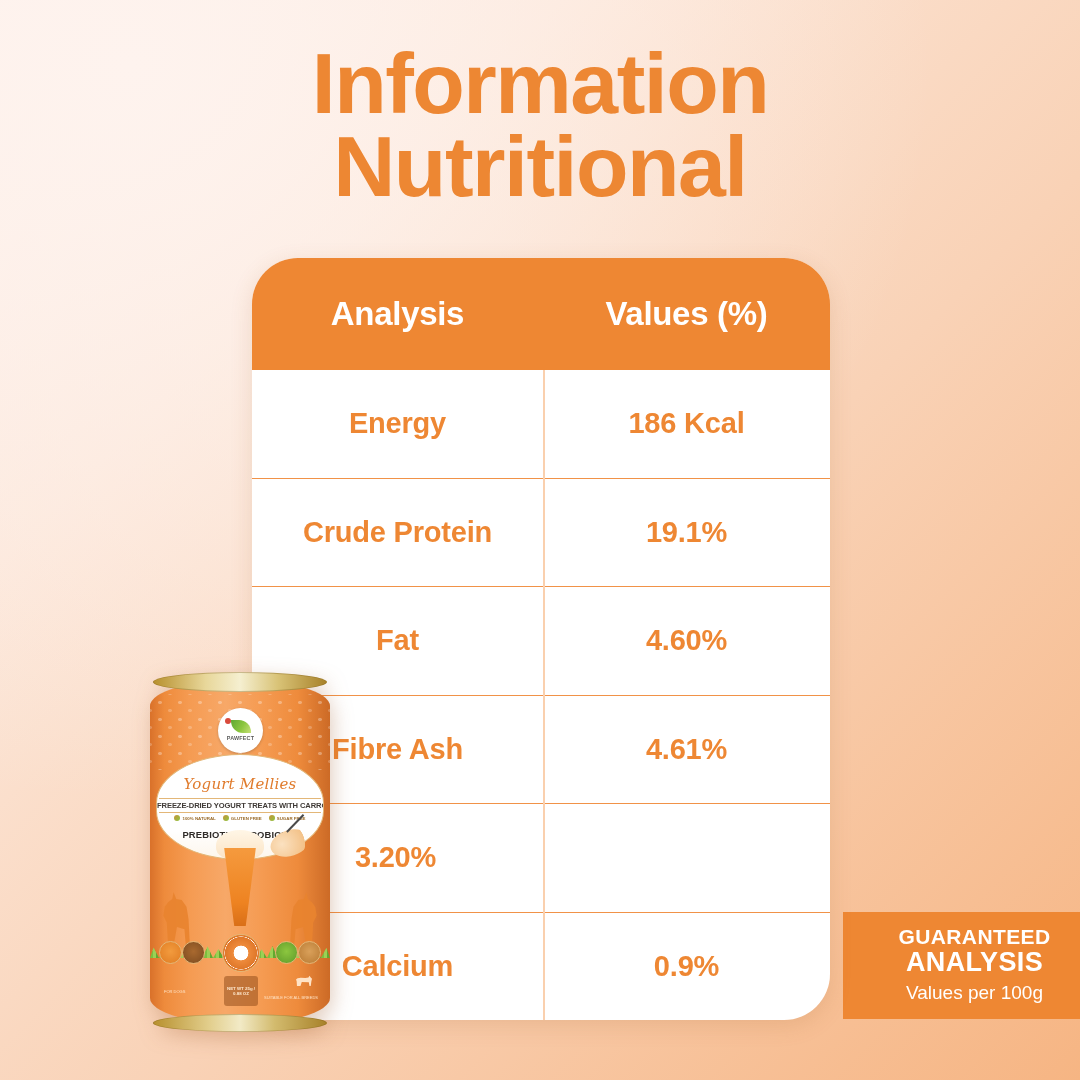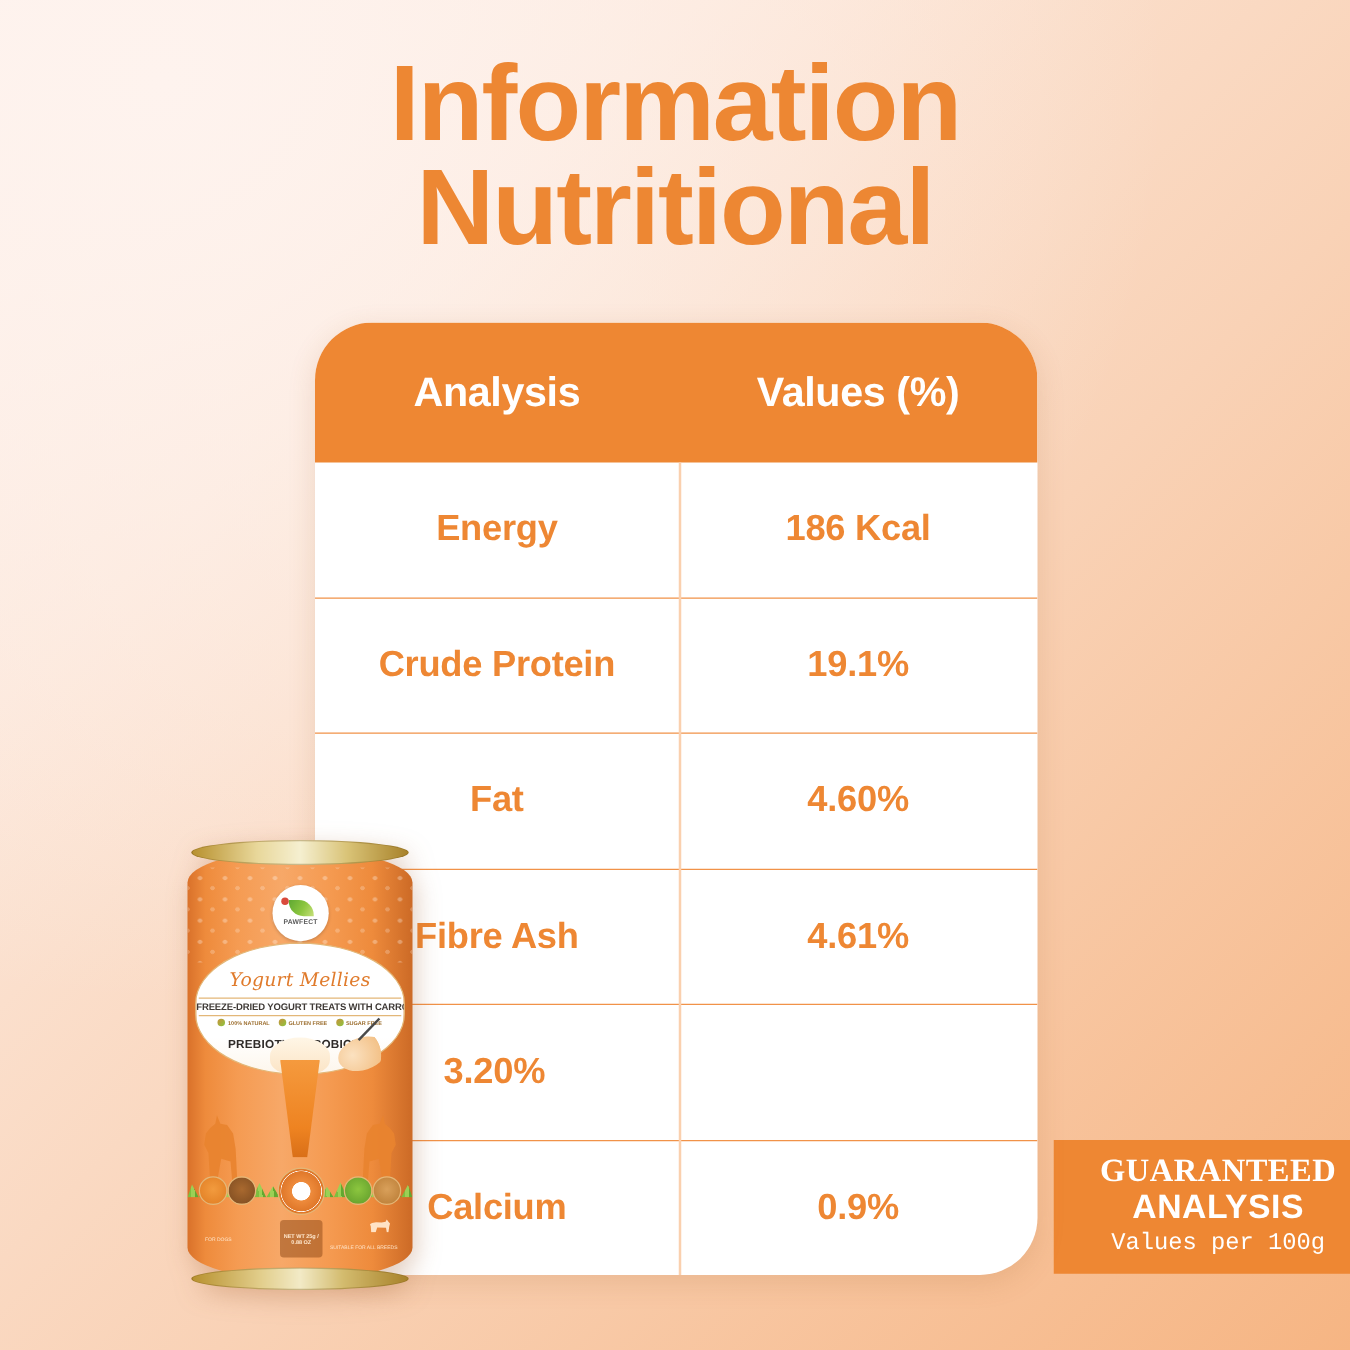--- a/index.html
+++ b/index.html
@@ -38,23 +38,23 @@
     width:237px; height:107px;
     background:#EE8733;
     color:#FFFFFF;
     display:flex;
     flex-direction:column;
     align-items:center;
     justify-content:center;
     text-align:center;
     padding-left:26px;
   }
-  #badge .b1 { font-size:26px; font-weight:bold; letter-spacing:0.4px; line-height:1.08;font-family:Liberation Serif, serif; }
+  #badge .b1 { font-size:21px; font-weight:bold; letter-spacing:0.4px; line-height:1.08; }
   #badge .b2 { font-size:27px; font-weight:bold; letter-spacing:0.4px; line-height:1.08; }
-  #badge .b3 { font-size:19px; font-weight:normal; line-height:1.35; margin-top:2px;font-family:Liberation Mono, monospace; }
+  #badge .b3 { font-size:19px; font-weight:normal; line-height:1.35; margin-top:2px; }
 
   
   #table {
     position:absolute;
     left:252px; top:258px;
     width:578px; height:762px;
     border-radius:46px;
     background:#FFFFFF;
     box-shadow:0 6px 22px rgba(160,95,40,0.16);
     overflow:hidden;

